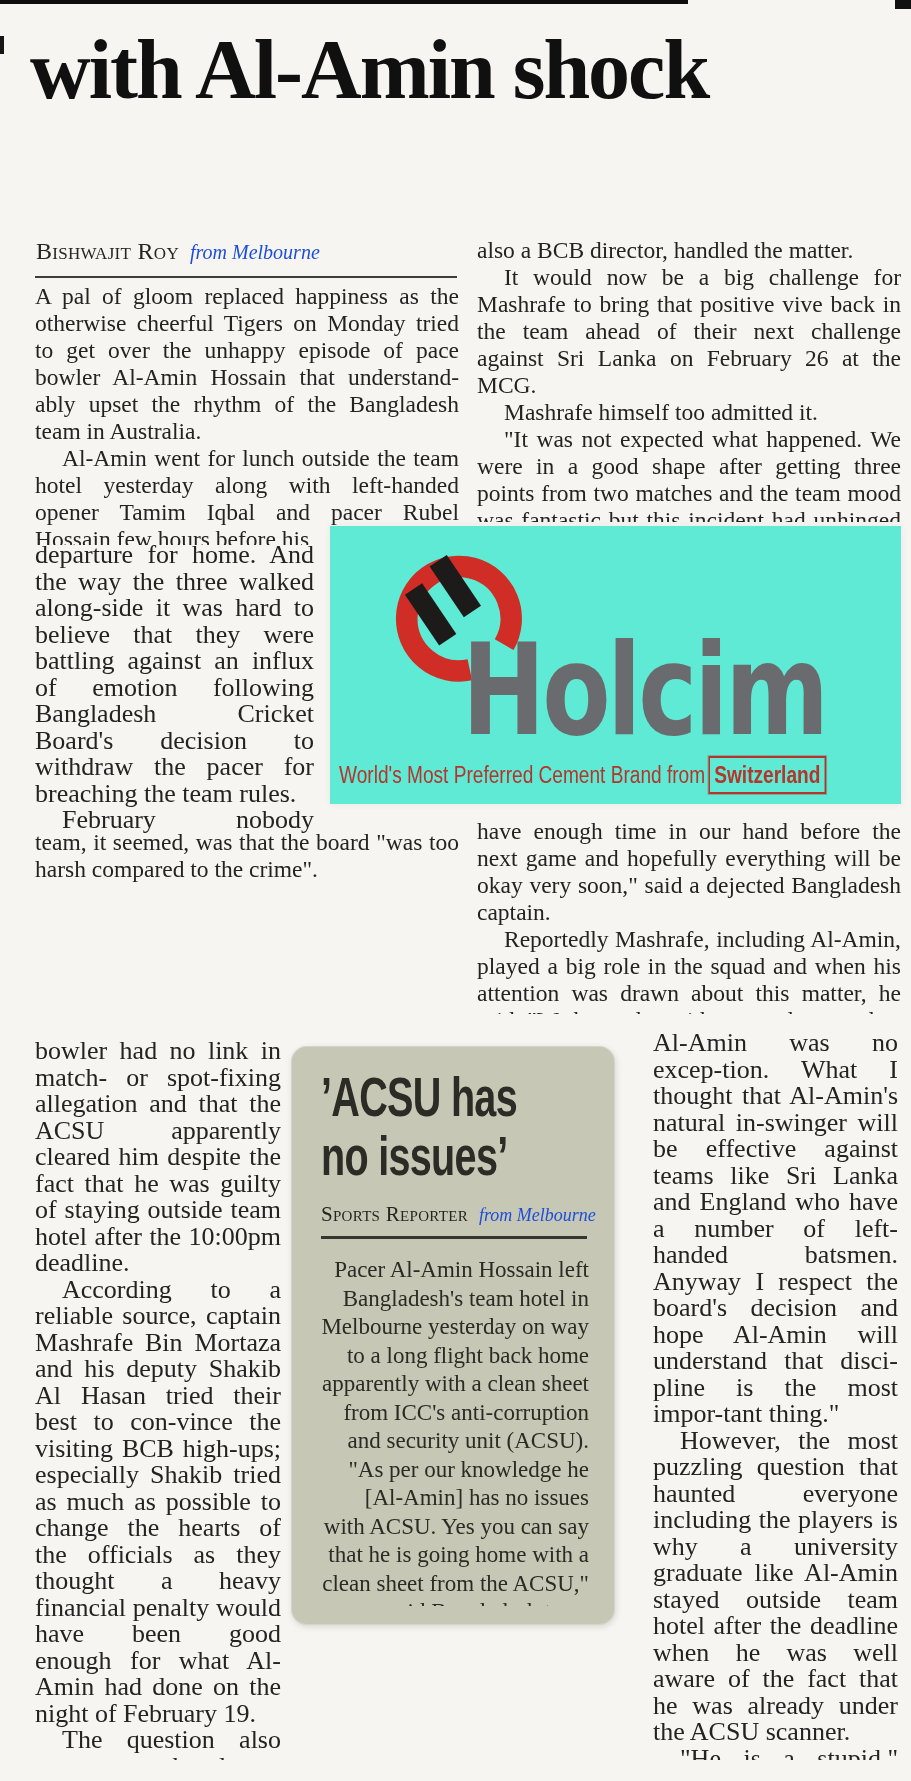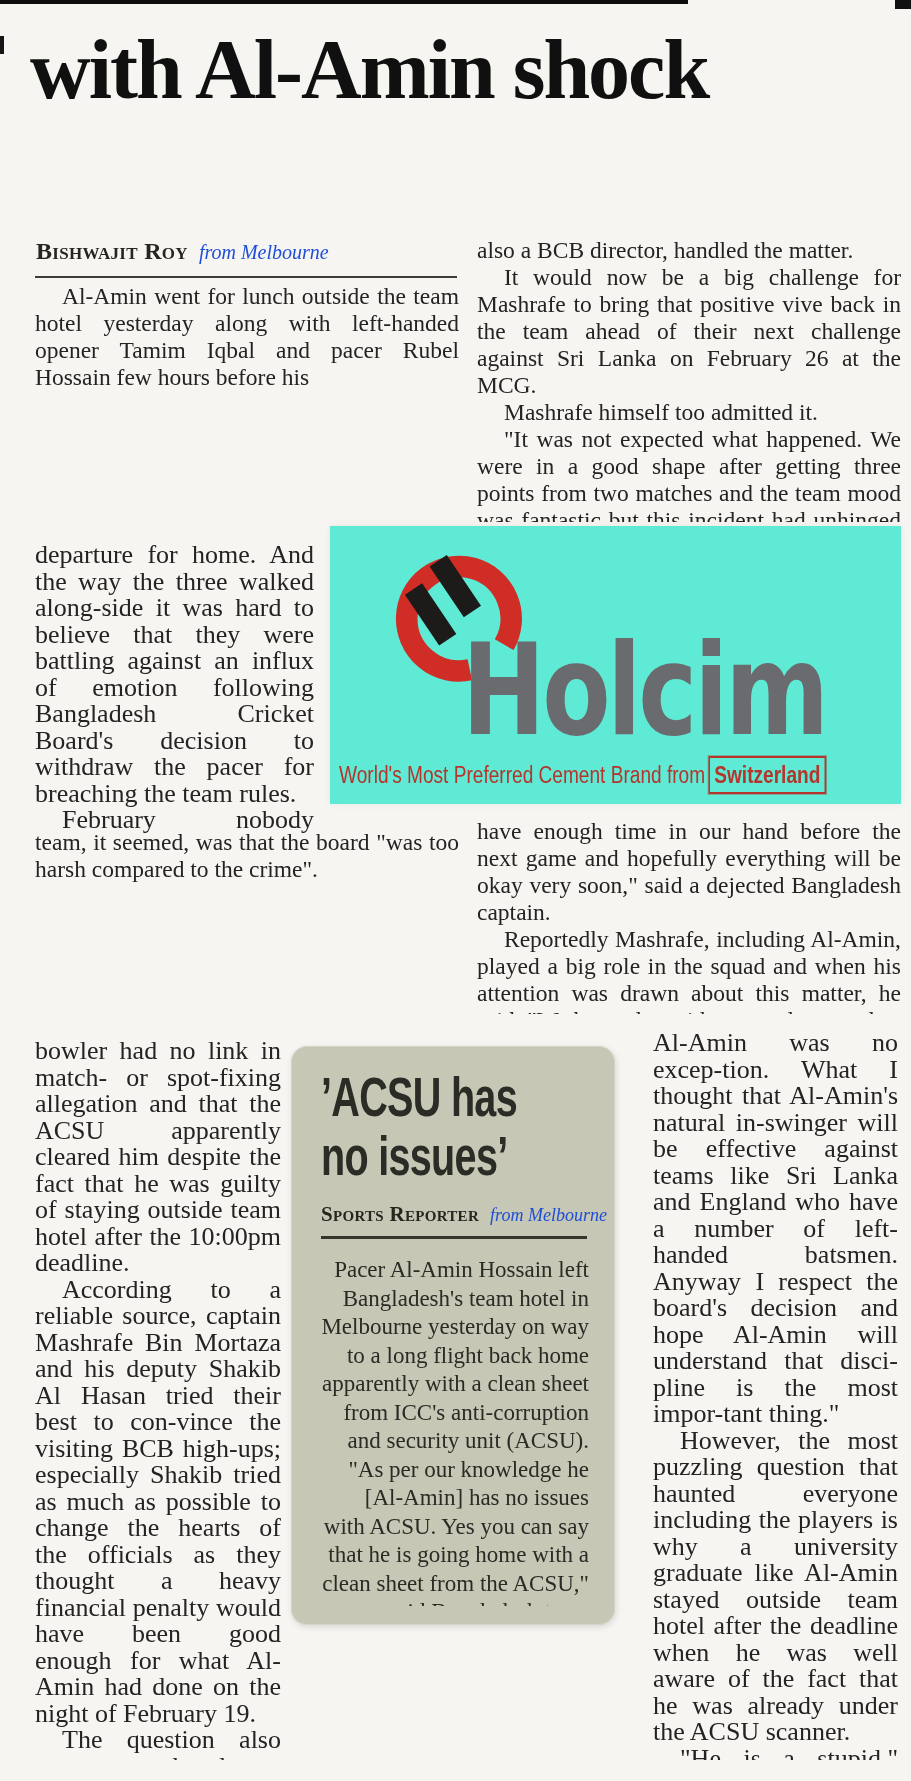--- a/index.html
+++ b/index.html
@@ -16,21 +16,21 @@
 
   
   .headline{
     position:absolute;left:30px;top:22px;width:878px;
     font-size:84px;font-weight:700;line-height:95px;letter-spacing:-2px;color:#101010;
   }
   .headline .hl{display:block;white-space:nowrap;}
 
   
   .byline{position:absolute;left:36px;top:238px;white-space:nowrap;}
-  .byline-name{font-variant:small-caps;font-weight:700;font-size:24px;color:#28251f;letter-spacing:.3px;}
+  .byline-name{font-variant:small-caps;font-weight:400;font-size:24px;color:#28251f;letter-spacing:.3px;}
   .byline-origin{font-style:italic;font-size:20px;color:#1d4ed8;margin-left:7px;}
   .rule{position:absolute;background:#3e3c37;}
   .rule-main{left:35px;top:276px;width:422px;height:2px;}
 
   
   .col{position:absolute;text-align:justify;overflow:hidden;}
   .col p{margin:0;}
   .col p.ind{text-indent:27px;}
   .wide{font-size:23.5px;line-height:27px;width:424px;}
   .narrow{font-size:26px;line-height:26.5px;}
@@ -98,20 +98,21 @@
   <span class="hl">with Al-Amin shock</span>
 </h1>
 
 <div class="byline">
   <span class="byline-name">Bishwajit Roy</span>
   <span class="byline-origin">from Melbourne</span>
 </div>
 <div class="rule rule-main"></div>
 
 <div class="col wide" id="l1">
+  <p>A pal of gloom replaced happiness as the otherwise cheerful Tigers on Monday tried to get over the unhappy episode of pace bowler Al-Amin Hossain that understand-ably upset the rhythm of the Bangladesh team in Australia.</p>
   <p class="ind">Al-Amin went for lunch outside the team hotel yesterday along with left-handed opener Tamim Iqbal and pacer Rubel Hossain few hours before his</p>
 </div>
 <div class="col narrow" id="l2">
   <p>departure for home. And the way the three walked along-side it was hard to believe that they were battling against an influx of emotion following Bangladesh Cricket Board's decision to withdraw the pacer for breaching the team rules.</p>
   <p class="ind">February nobody wished to talk, the mood in the</p>
 </div>
 <div class="col wide" id="l3">
   <p>team, it seemed, was that the board "was too harsh compared to the crime".</p>
 </div>
 <div class="col narrow" id="l4">

